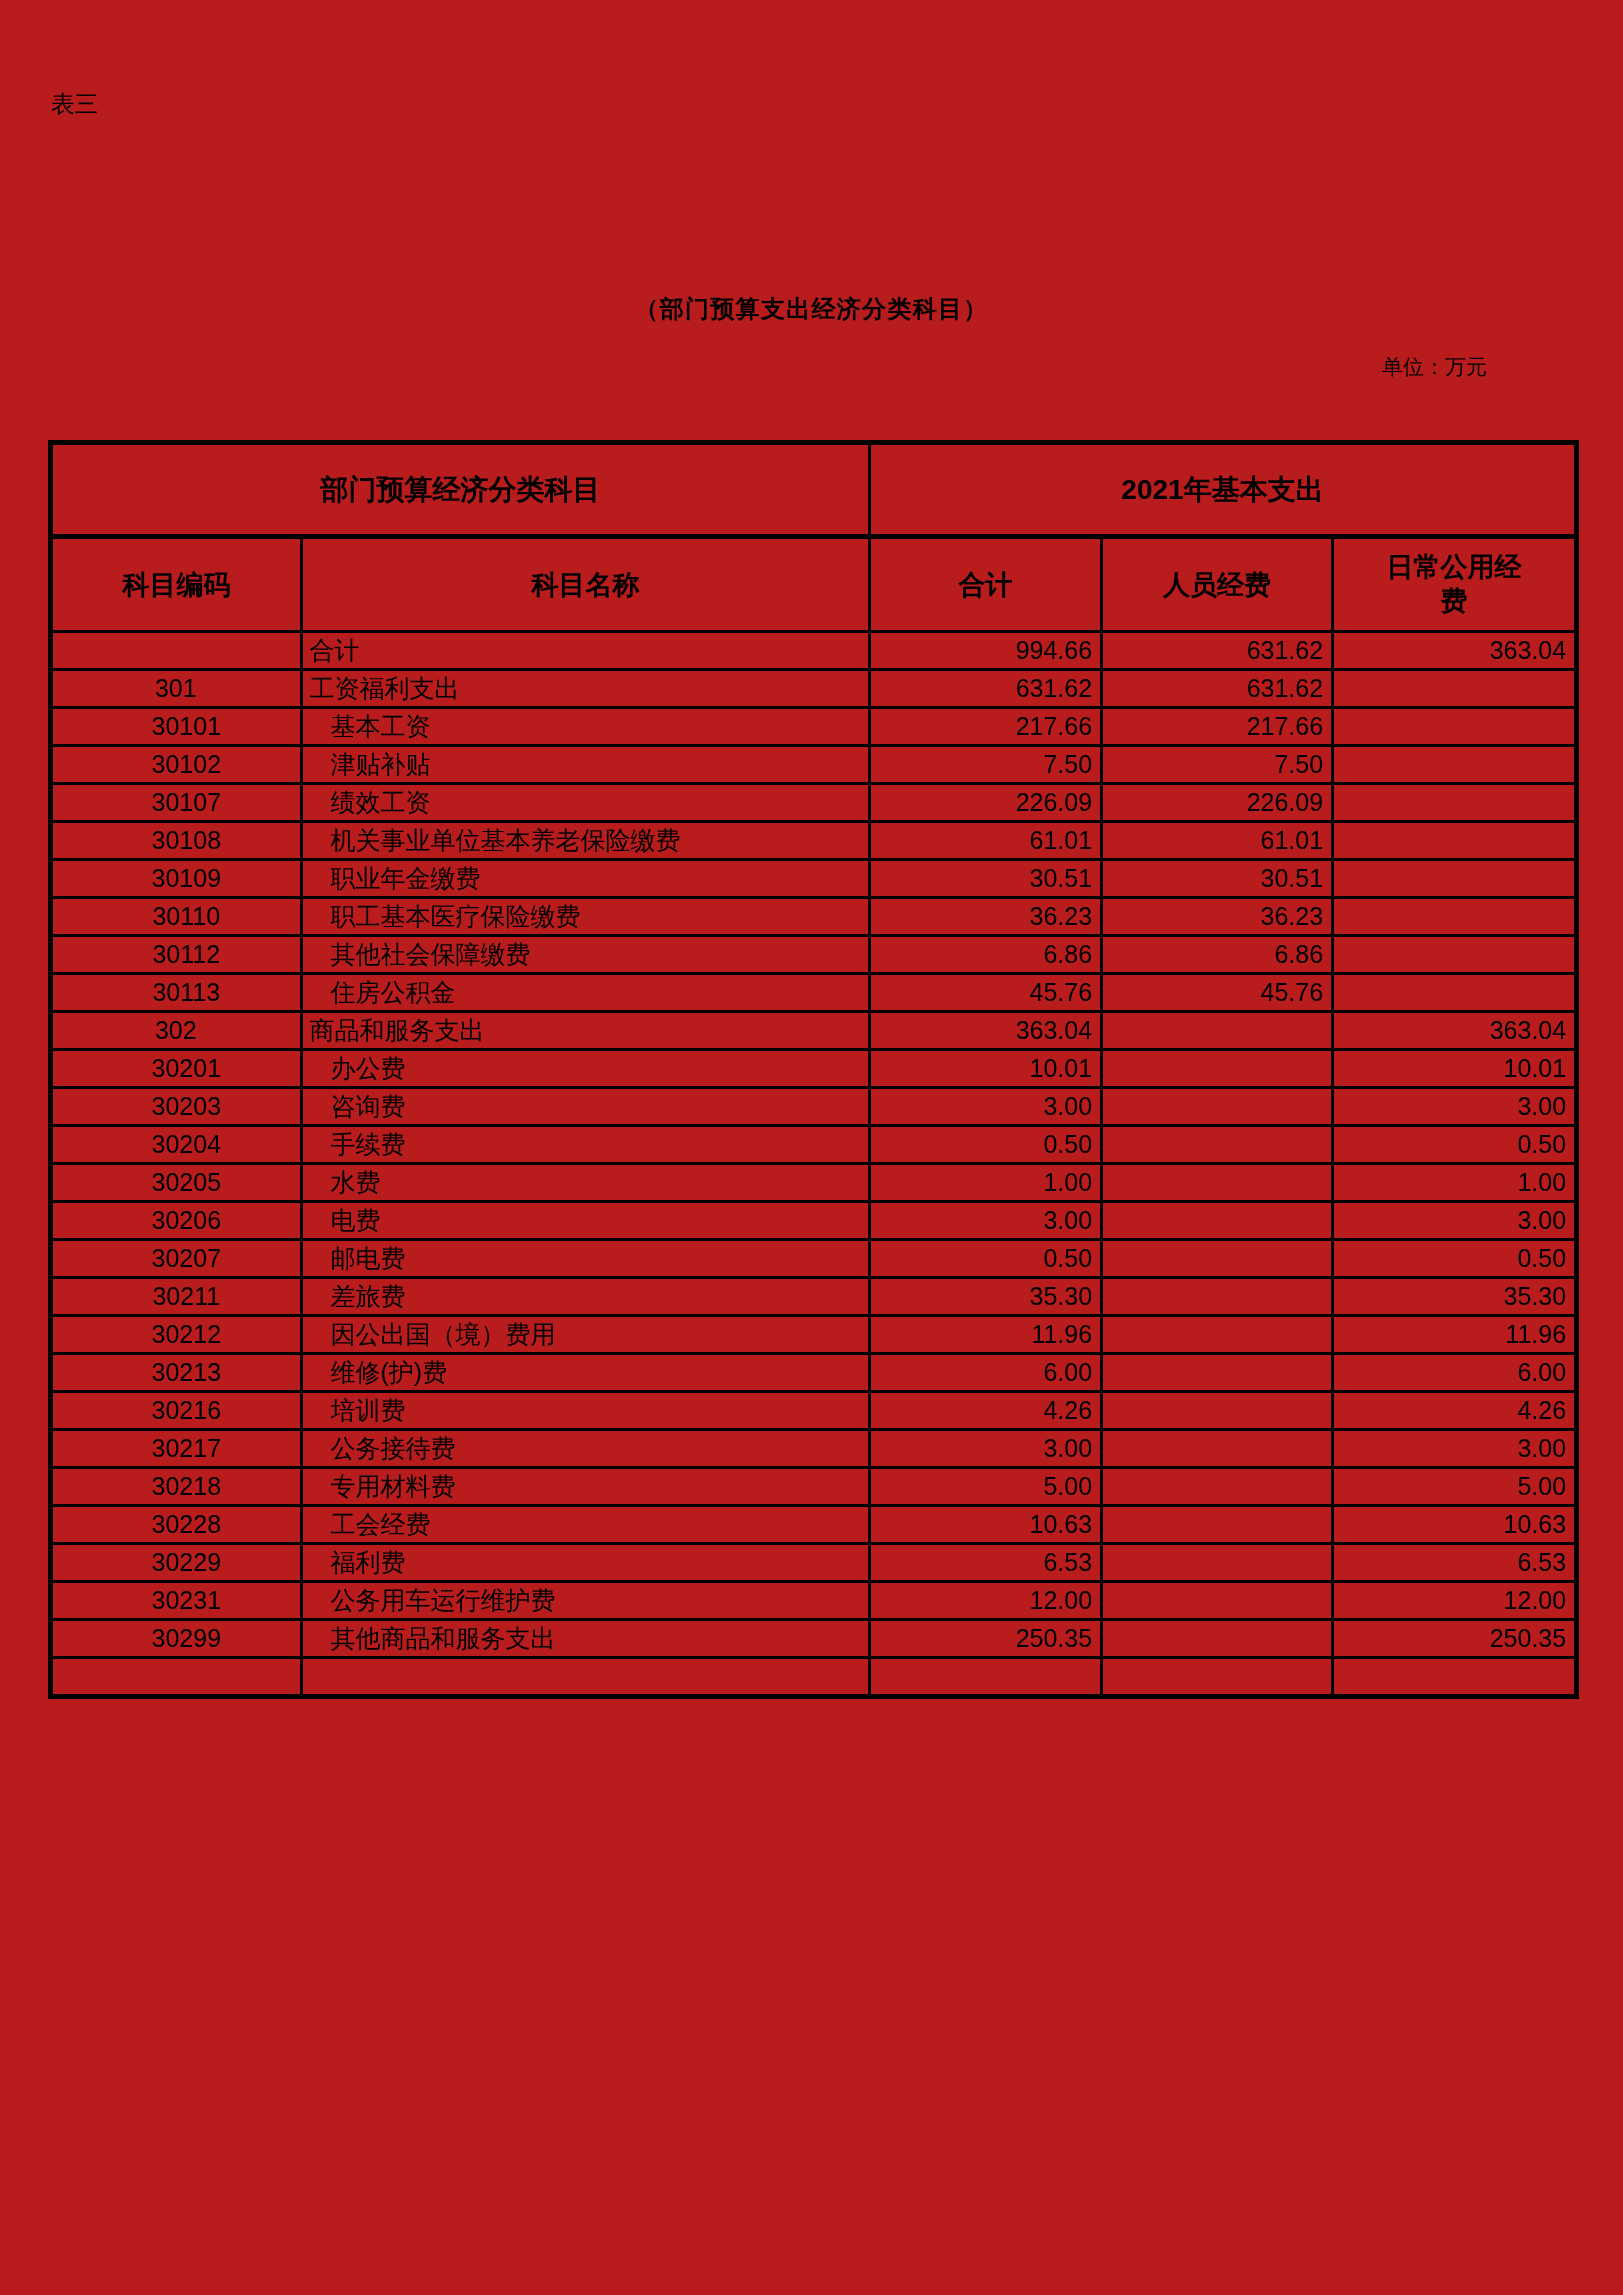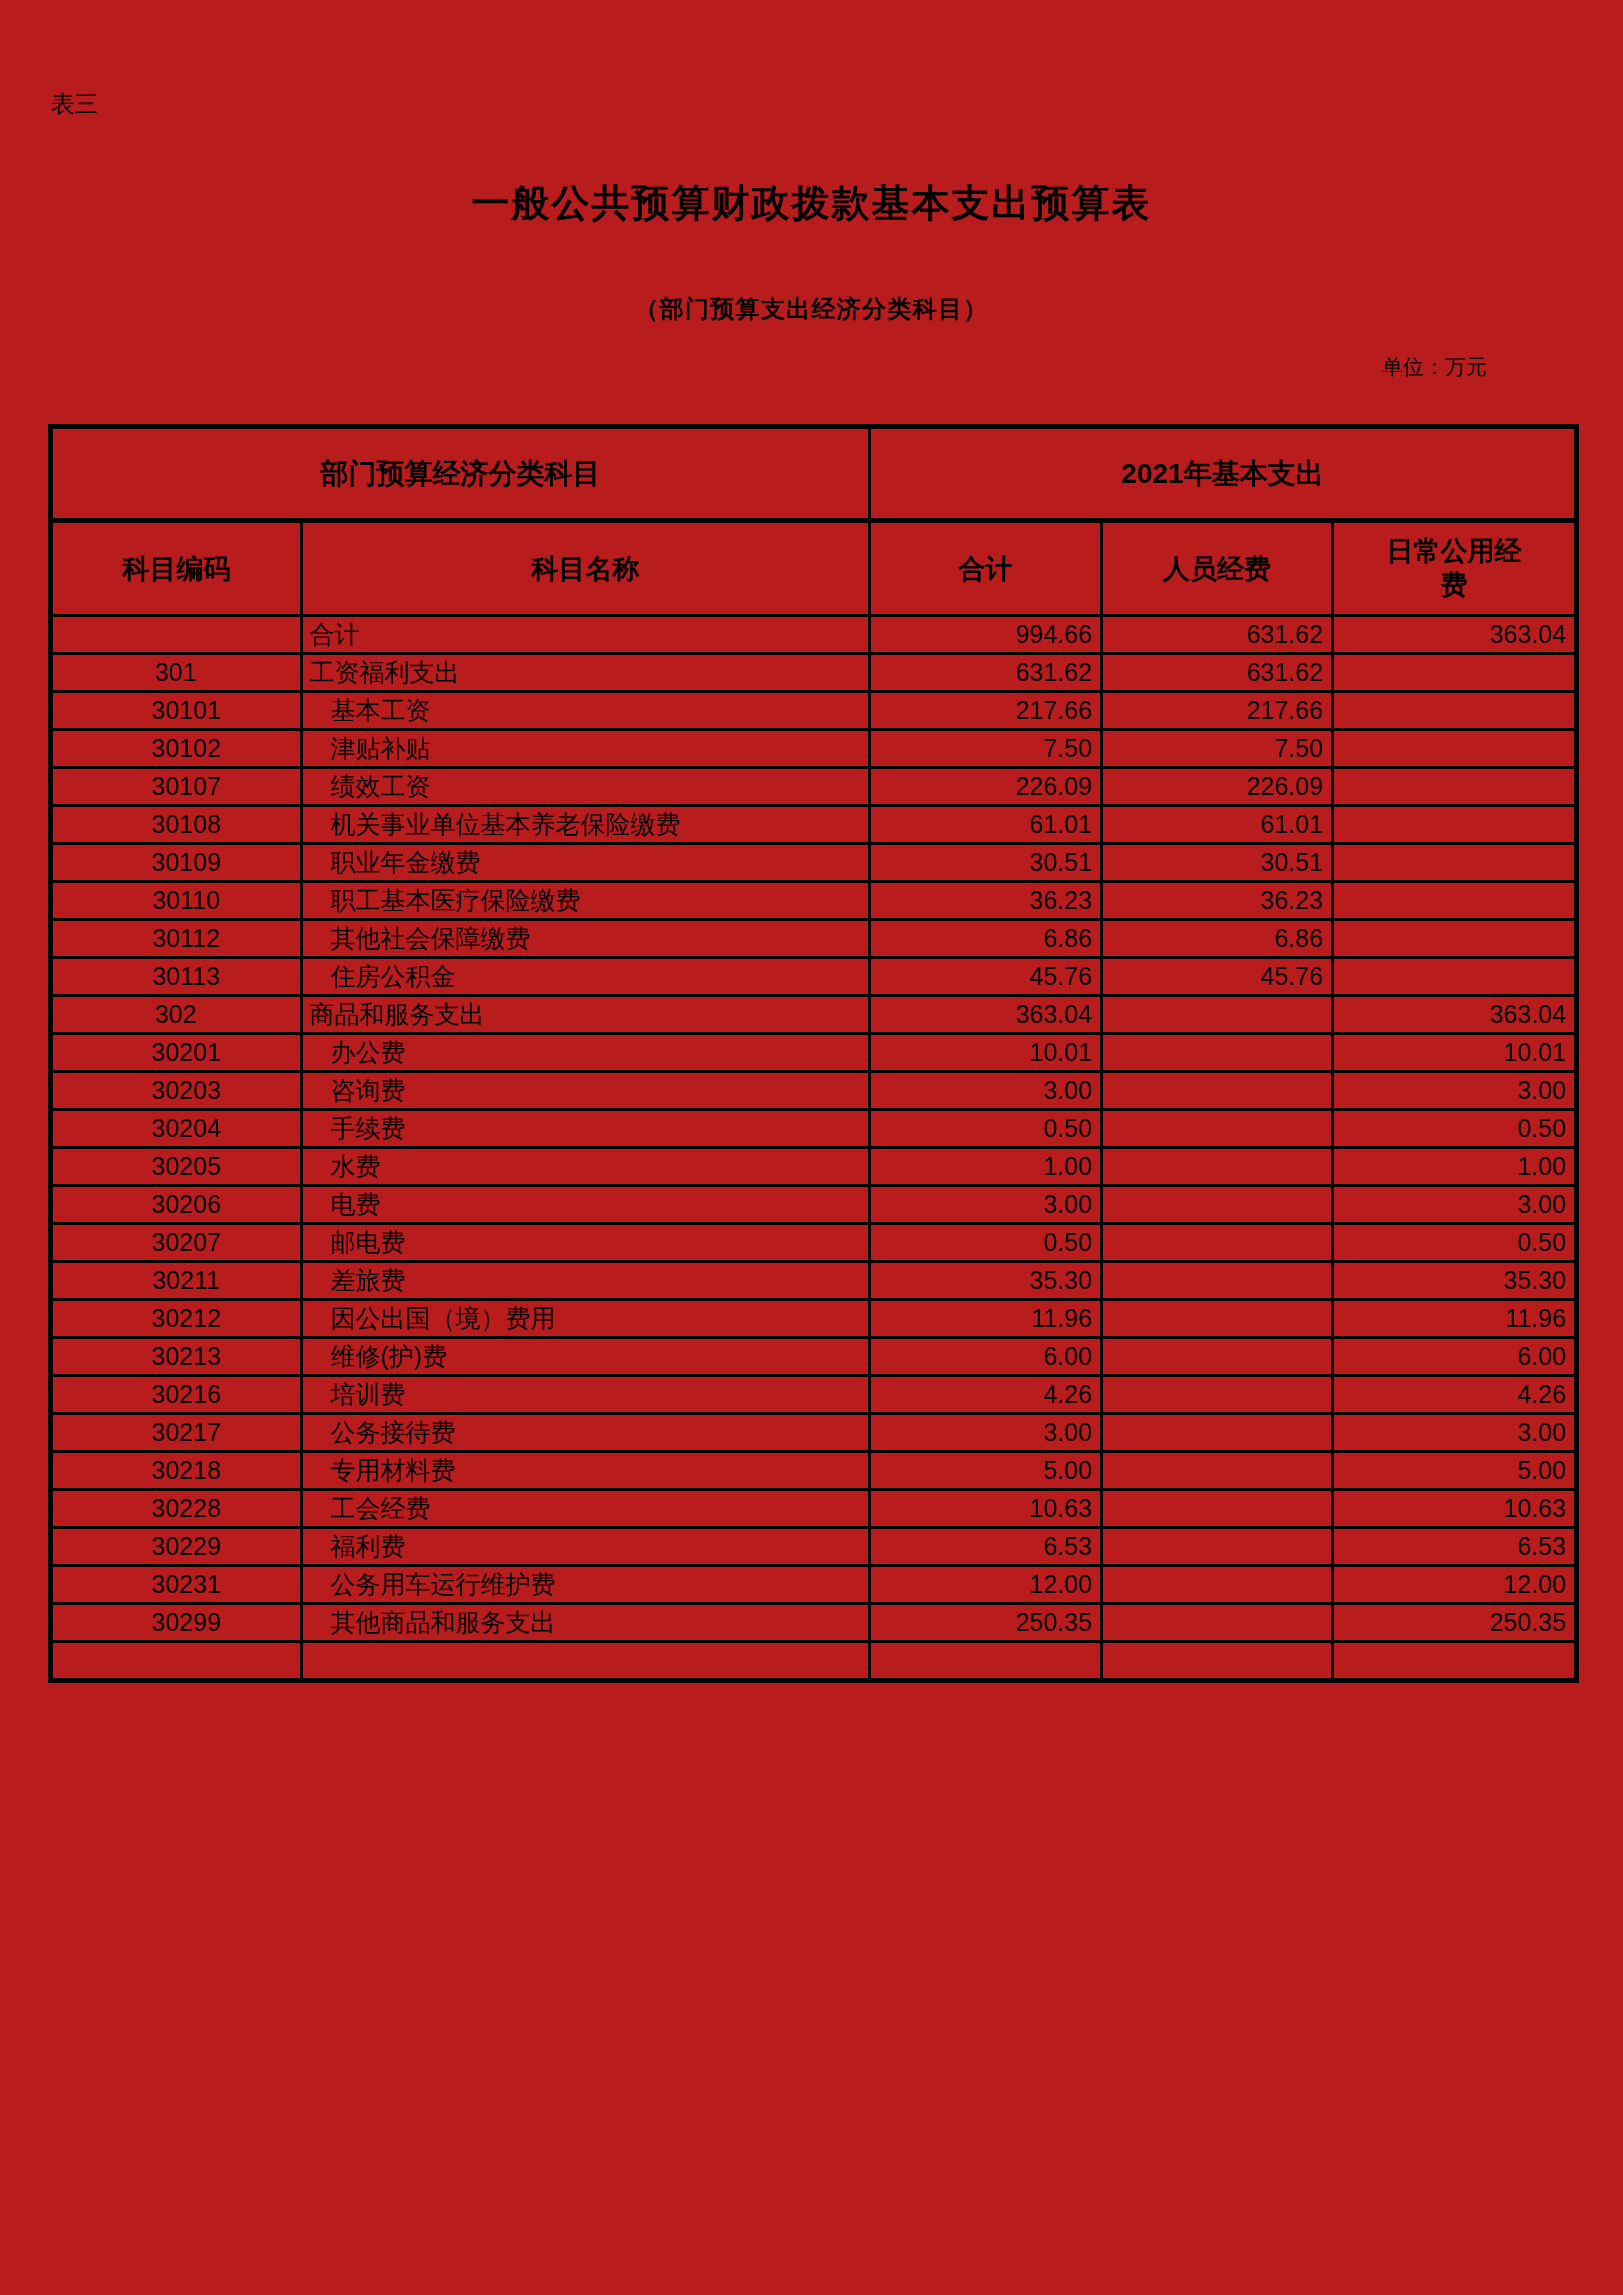--- a/index.html
+++ b/index.html
@@ -21,21 +21,21 @@
   }
   .subtitle{
     position:absolute;left:0;top:293px;width:100%;
     text-align:center;font-size:24px;font-weight:bold;letter-spacing:1.3px;
   }
   .unit-line{
     position:absolute;right:136px;top:353px;
     font-size:21px;
   }
   .budget-table{
-    position:absolute;left:48px;top:424px;
+    position:absolute;left:48px;top:440px;
     width:1526px;
     border-collapse:collapse;
     table-layout:fixed;
   }
   .budget-table col.c-code{width:251px;}
   .budget-table col.c-name{width:568px;}
   .budget-table col.c-total{width:232px;}
   .budget-table col.c-personnel{width:231px;}
   .budget-table col.c-daily{width:244px;}
   .budget-table th,.budget-table td{
@@ -58,21 +58,20 @@
   td.cell-num{text-align:right;padding-right:7.9px;}
   td.indent{padding-left:27.5px;}
 </style>
 </head>
 <body>
 
 <div class="page">
 
   <div class="doc-tag">表三</div>
 
-  <div class="title">一般公共预算财政拨款基本支出预算表</div>
 
   <div class="subtitle">（部门预算支出经济分类科目）</div>
 
   <div class="unit-line">单位：万元</div>
 
   <table class="budget-table">
     <colgroup>
       <col class="c-code">
         <col class="c-name">
         <col class="c-total">

